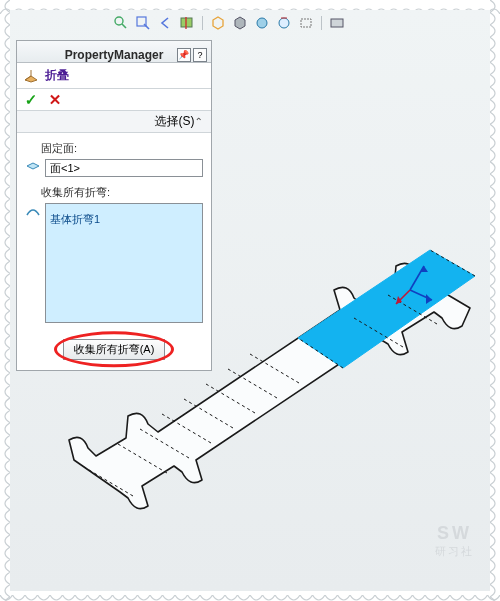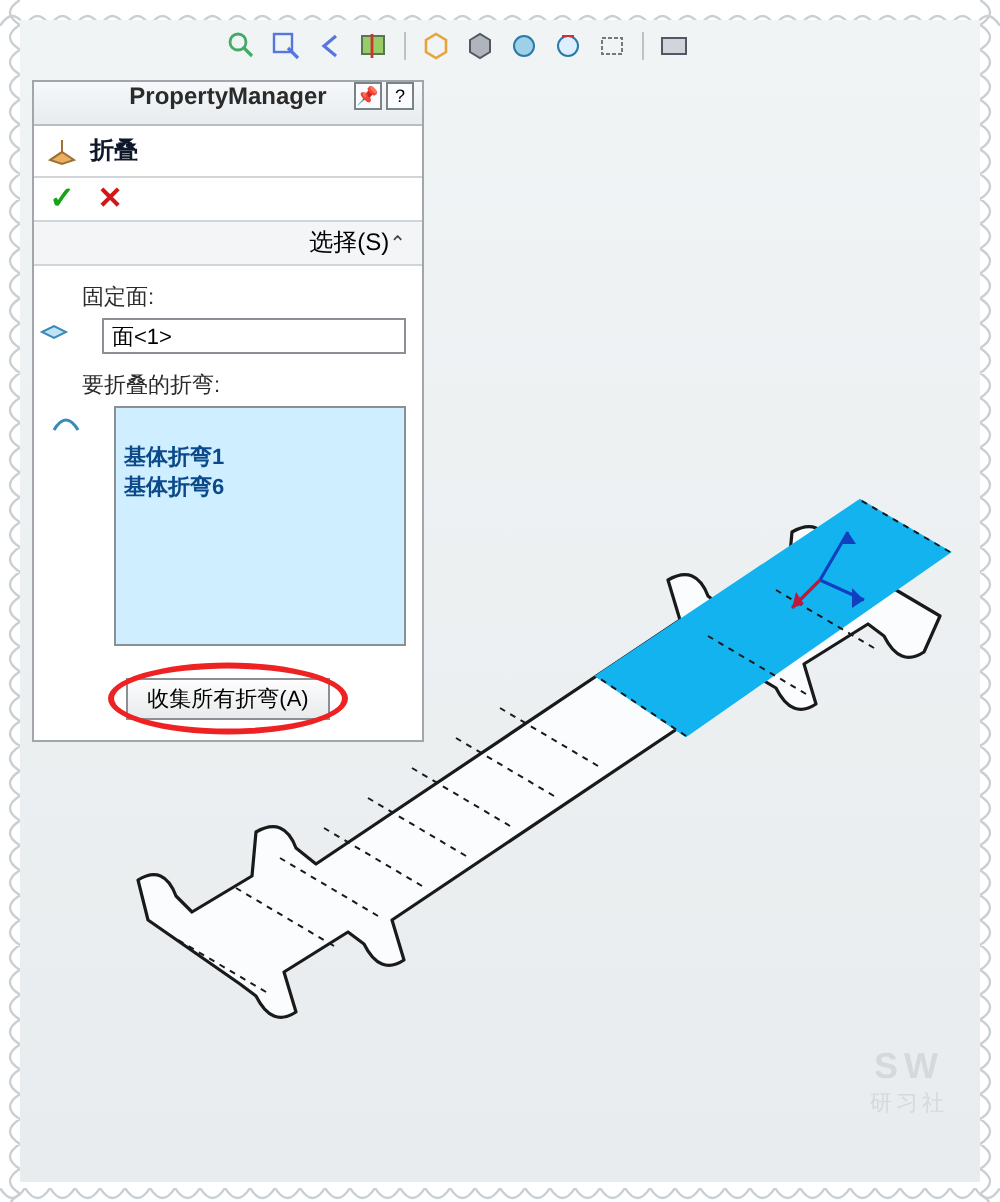--- a/index.html
+++ b/index.html
@@ -19,42 +19,42 @@
 .viewport { position: absolute; inset: 10px; background: linear-gradient(180deg, #f0f4f5 0%, #e8ecee 100%); }
 
 
 .hud { position: absolute; top: 4px; left: 102px; display: flex; gap: 4px; align-items: center; }
 .hud .ico { width: 18px; height: 18px; display: flex; align-items: center; justify-content: center; cursor: pointer; }
 .hud .sep { width: 1px; height: 14px; background: #bcc3c8; margin: 0 2px; }
 .hud svg { width: 16px; height: 16px; }
 
 
 .pm { position: absolute; left: 6px; top: 30px; width: 196px; background: #fff; border: 1px solid #a0a6ab; z-index: 2; }
-.pm-head { height: 22px; background: linear-gradient(#f6f8fa,#e7ecef); border-bottom: 1px solid #b8bec3; display: flex; align-items: flex-start; justify-content: center; position: relative; }
+.pm-head { height: 22px; background: linear-gradient(#f6f8fa,#e7ecef); border-bottom: 1px solid #b8bec3; display: flex; align-items: flex-end; justify-content: center; position: relative; }
 .pm-head-title { font-size: 12px; font-weight: bold; color: #2b2b2b; }
 .pm-head-r { position: absolute; right: 4px; display: flex; gap: 2px; }
 .pm-head-r .ib { width: 14px; height: 14px; border: 1px solid #7a828a; font-size: 9px; display: flex; align-items: center; justify-content: center; cursor: pointer; background: #fbfcfd; }
 
 .pm-feature { height: 26px; border-bottom: 1px solid #cfd5d9; display: flex; align-items: center; padding: 0 6px; gap: 6px; }
 .pm-feature .ficon { width: 16px; height: 16px; }
-.pm-feature .fname { font-size: 12px; font-weight: bold; color: #0f172a; }
+.pm-feature .fname { font-size: 12px; font-weight: bold; color: #4c1d95; }
 
 .pm-okcancel { height: 22px; display: flex; align-items: center; padding: 0 6px; gap: 8px; border-bottom: 1px solid #cfd5d9;}
 .pm-okcancel .okc { width: 16px; height: 16px; font-size: 15px; font-weight: bold; line-height: 16px; text-align: center; cursor: pointer; }
 .pm-okcancel .ok { color: #18a318; }
 .pm-okcancel .cancel { color: #d01818; }
 
 .pm-sec-head { height: 22px; background: #f3f5f7; border-bottom: 1px solid #cfd5d9; display: flex; align-items: center; justify-content: flex-end; padding: 0 8px; font-size: 12px; cursor: pointer; }
 .pm-sec-head .caret { font-size: 10px; color: #444; }
 .pm-body { padding: 6px 8px 10px 8px; }
 .lbl { font-size: 11px; color: #2b2b2b; margin: 2px 0 3px 16px; }
-.row { display: flex; align-items: center; gap: 16px; margin-bottom: 8px; justify-content: flex-end; }
+.row { display: flex; align-items: center; gap: 4px; margin-bottom: 8px; }
 .row .ricon { width: 16px; height: 16px; flex: none; }
 .txtfield { flex: 1; height: 18px; border: 1px solid #8a9096; font-size: 11px; padding: 0 4px; background: #fff; }
-.listbox { width: 100%; height: 120px; border: 1px solid #8a9096; background: #cfeeff; font-size: 11px; padding: 18px 4px; overflow: hidden; font-weight: bold; }
+.listbox { width: 100%; height: 120px; border: 1px solid #8a9096; background: #cfeeff; font-size: 11px; padding: 8px 4px; overflow: hidden; }
 .listbox div { color: #0a4a8a; line-height: 15px; }
 .collect-wrap { display:flex; justify-content:center; margin-top:16px; position:relative;}
 .collect-btn { font-size: 11px; padding: 2px 10px; border: 1px solid #8a9096; background: linear-gradient(#fdfdfd,#e7eaec); cursor: pointer; }
 .red-circle { position:absolute; left:50%; top:50%; transform:translate(-50%,-52%); width: 120px; height: 36px; border: 3px solid #e22; border-radius: 50%; pointer-events:none; }
 
 
 .model { position: absolute; inset: 0; }
 .watermark { position:absolute; right:16px; bottom:32px; text-align:center; color:#d5d9dc; font-size:11px; letter-spacing:2px; }
 .watermark .big { font-size:18px; font-weight:bold; letter-spacing:3px; }
 </style>
@@ -215,30 +215,29 @@
       <div class="pm-body">
         <div class="lbl">固定面:</div>
         <div class="row">
           <span class="ricon">
             <svg viewBox="0 0 16 16">
                 <path d="M2 6 L8 3 L14 6 L8 9 Z" fill="#bfe4f5" stroke="#3a8ab8"></path>
               </svg>
           </span>
           <input class="txtfield" value="面&lt;1&gt;" style="">
         </div>
-        <div class="lbl">要折叠的折弯:</div>
+        <div class="lbl">收集所有折弯:</div>
         <div class="row" style="align-items:flex-start">
           <span class="ricon">
             <svg viewBox="0 0 16 16">
                 <path d="M2 12 Q8 2 14 12" fill="none" stroke="#3a8ab8" stroke-width="1.6"></path>
               </svg>
           </span>
           <div class="listbox">
             <div>基体折弯1</div>
-            <div>基体折弯6</div>
           </div>
         </div>
         <div class="collect-wrap">
           <button class="collect-btn">收集所有折弯(A)</button>
           <div class="red-circle"></div>
         </div>
       </div>
     </div>
 
     <div class="watermark">

